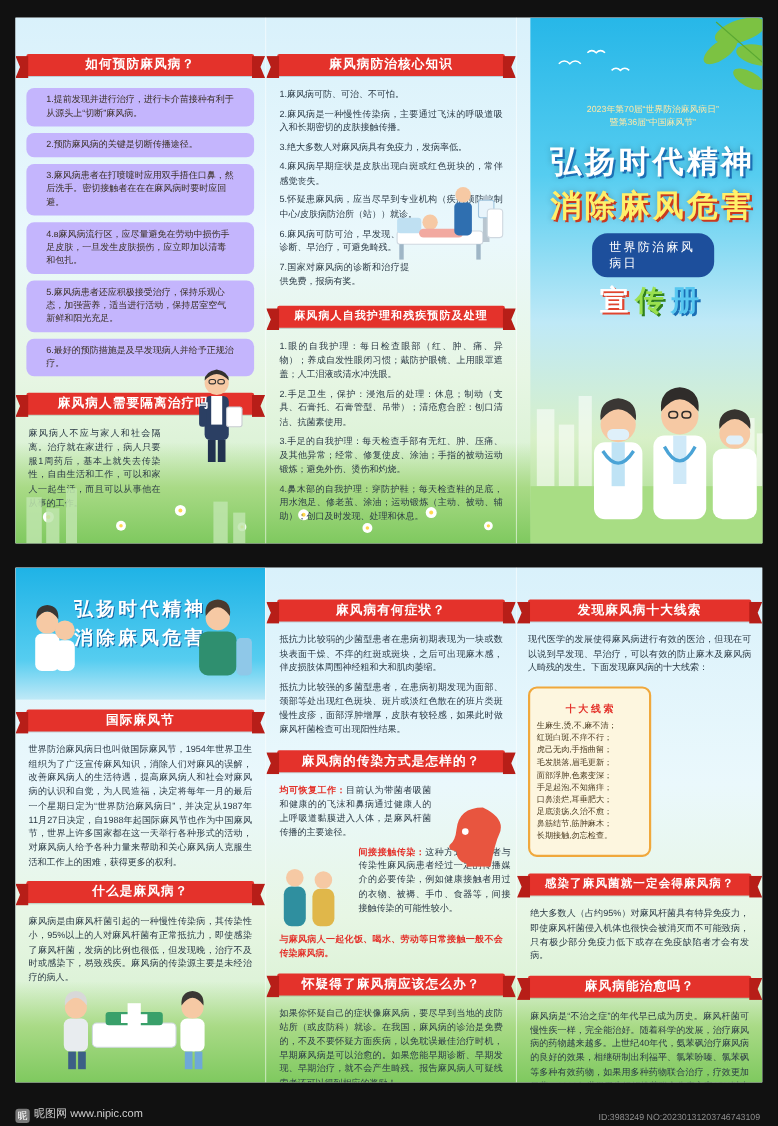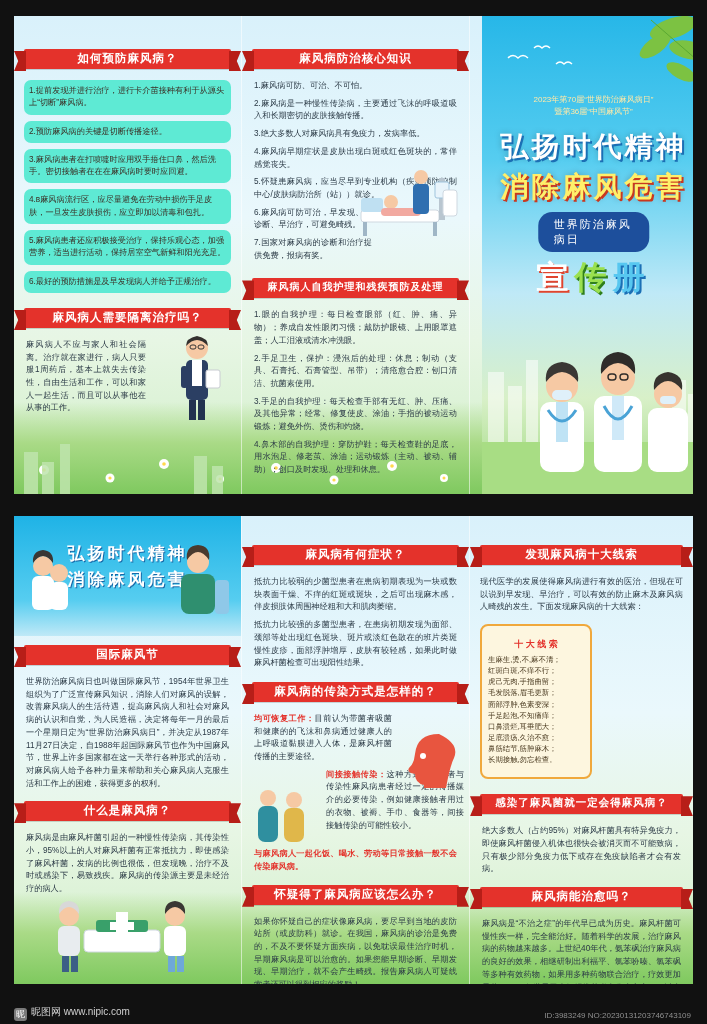--- a/index.html
+++ b/index.html
@@ -26,35 +26,35 @@
   .ribbon .band:before,.ribbon .band:after{content:"";position:absolute;top:2px;width:12px;height:20px;background:#b71e18;}
   .ribbon .band:before{left:-10px;clip-path:polygon(0 0,100% 0,100% 100%,0 100%,35% 50%);}
   .ribbon .band:after{right:-10px;clip-path:polygon(0 0,100% 0,65% 50%,100% 100%,0 100%);}
   .ribbon .txt{position:absolute;left:0;right:0;top:5px;text-align:center;color:#fff;
      font-size:11.5px;font-weight:bold;letter-spacing:1px;z-index:2;}
 
   .body-txt{font-size:8.2px;line-height:1.55;color:#2b3a46;text-align:justify;}
   .p{margin:0 0 5px 0;}
 
   
-  .beigebox{background:#5eead4;border-radius:7px;padding:5px 5px;margin:0 10px 6px 10px;
+  .beigebox{background:#c4b5fd;border-radius:7px;padding:5px 18px;margin:0 10px 6px 10px;
      font-size:8.2px;line-height:1.5;color:#3a3026;}
   .plainbox{margin:0 12px;}
 
   
   .hero{position:absolute;left:0;top:0;right:0;bottom:0;
      background:linear-gradient(180deg,#27b7e8 0%,#56cdf0 30%,#bfe9f7 58%,#d8f0c8 80%,#9ed97e 100%);}
   .hero-sub{position:absolute;top:78px;left:0;right:0;text-align:center;color:#ffe9a8;font-size:8px;line-height:1.5;}
   .hero-t1{position:absolute;top:112px;left:0;right:0;text-align:center;font-size:28px;font-weight:bold;
      color:#ffffff;letter-spacing:3px;text-shadow:2px 2px 0 #1b6fb5,0 0 6px rgba(0,0,0,.25);}
   .hero-t2{position:absolute;top:152px;left:0;right:0;text-align:center;font-size:28px;font-weight:bold;
      color:#fff06a;letter-spacing:3px;text-shadow:2px 2px 0 #c9381f,0 0 6px rgba(0,0,0,.25);}
   .hero-pill{position:absolute;top:196px;left:50%;transform:translateX(-50%);
      background:#1d4f9c;color:#fff;font-size:11px;padding:5px 16px;border-radius:14px;letter-spacing:2px;}
-  .hero-t3{position:absolute;top:240px;left:0;right:0;text-align:center;font-size:32px;font-weight:bold;
+  .hero-t3{position:absolute;top:240px;left:0;right:0;text-align:center;font-size:26px;font-weight:bold;
      letter-spacing:6px;color:#fff;text-shadow:2px 2px 0 #e0452f;}
   .hero-t3 .g{color:#9ae04f;text-shadow:2px 2px 0 #2f7f1c;}
   .hero-t3 .b{color:#57c7f0;text-shadow:2px 2px 0 #1b6fb5;}
 
   
   .bluepanel{position:absolute;left:0;right:0;top:0;height:120px;
      background:linear-gradient(180deg,#1fb3e6 0%,#56cdf0 70%,#bfe9f7 100%);}
   .bluepanel .l1,.bluepanel .l2{position:absolute;left:0;right:0;text-align:center;font-size:17px;
      font-weight:bold;letter-spacing:3px;color:#fff;text-shadow:1px 1px 0 #1668a8;}
   .bluepanel .l1{top:26px;}

